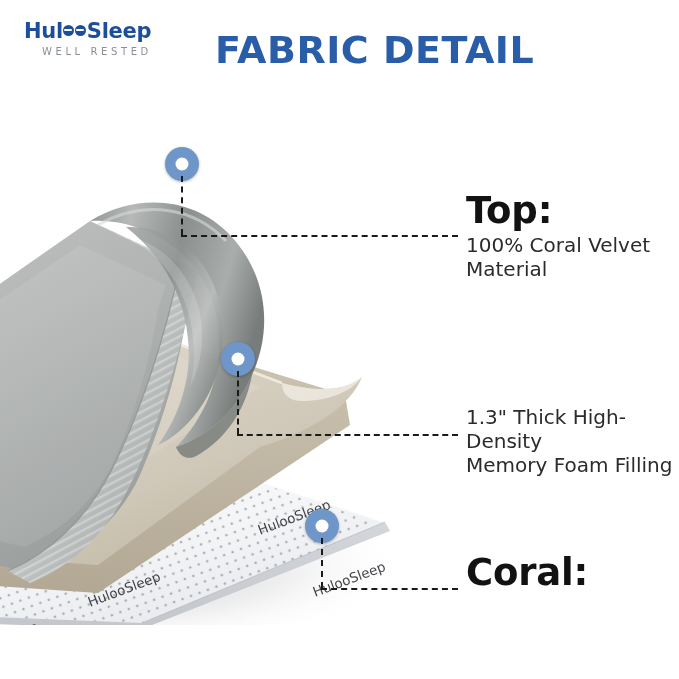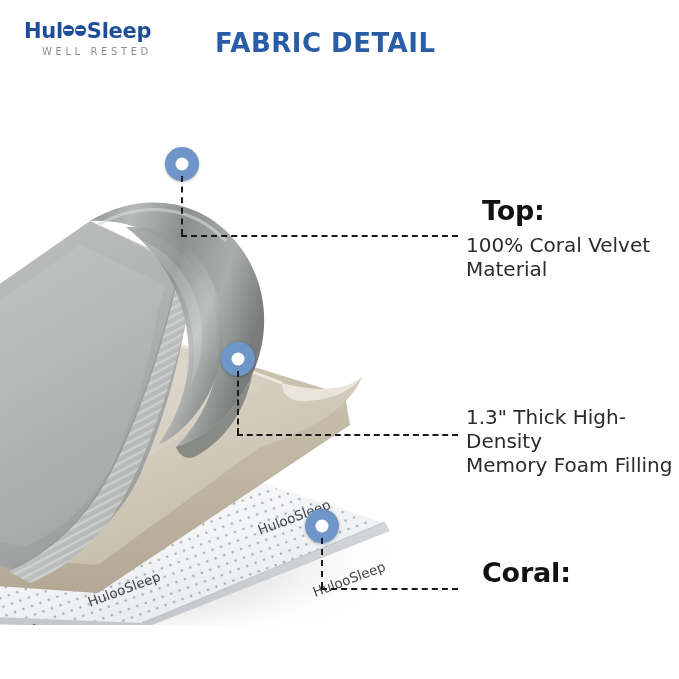--- a/index.html
+++ b/index.html
@@ -69,21 +69,21 @@
     margin-left: 18px;
     white-space: nowrap;
   }
 
   
   #title {
     position: absolute;
     left: 215px;
     top: 28px;
     font-family: "DejaVu Sans", sans-serif;
-    font-size: 26px;
+    font-size: 38px;
     font-weight: bold;
     color: #2a5da8;
     letter-spacing: 0.5px;
     white-space: nowrap;
   }
 
   
   #art {
     position: absolute;
     left: -70px;
@@ -134,27 +134,26 @@
   #leader-bot-h    { left: 321px; top: 588px; width: 137px; }
 
   
   .callout {
     position: absolute;
     left: 466px;
     width: 210px;
   }
   .callout-title {
     font-family: "DejaVu Sans", sans-serif;
-    font-size: 27px;
+    font-size: 37px;
     font-weight: bold;
     color: #121212;
     line-height: 30px;
     letter-spacing: -0.2px;
     white-space: nowrap;
-    margin-left: 16px;
   }
   .callout-desc {
     font-family: "DejaVu Sans", sans-serif;
     font-size: 20px;
     font-weight: normal;
     color: #2b2b2b;
     line-height: 24px;
     margin-top: 7px;
   }
   #callout-top    { top: 196px; }

